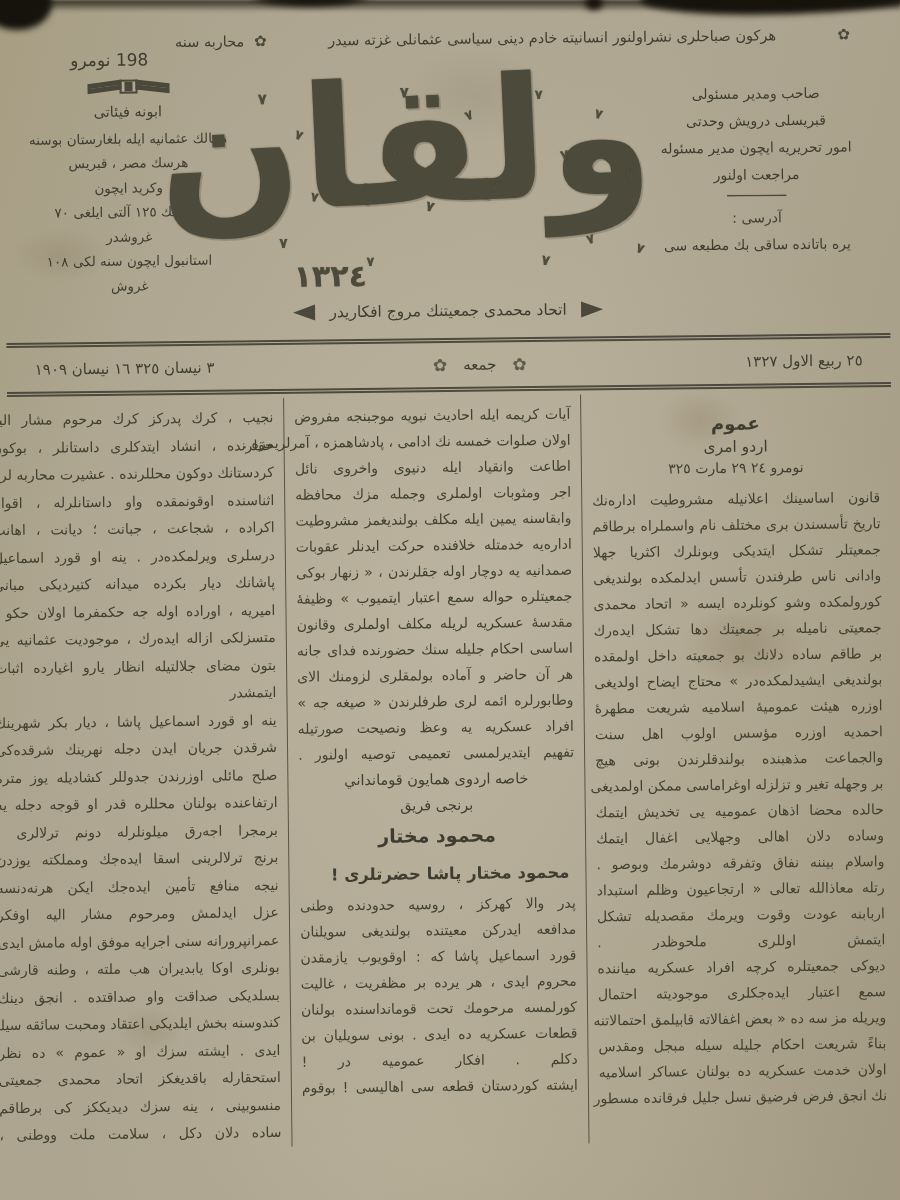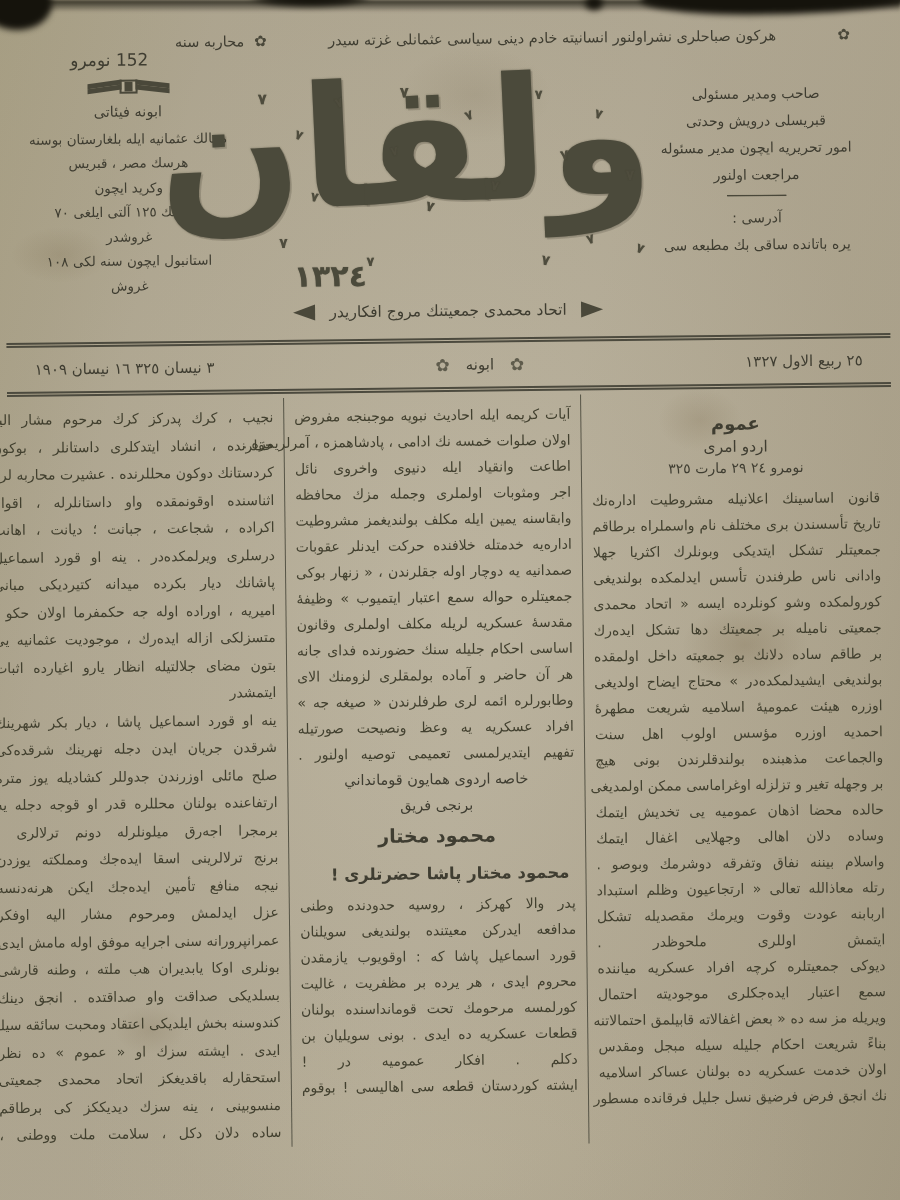--- a/index.html
+++ b/index.html
@@ -91,21 +91,21 @@
 
     <div class="masthead">
 
       <div class="topline">
         <span class="orn">✿</span>
         <span class="motto">هركون صباحلرى نشراولنور انسانيته خادم دينى سياسى عثمانلى غزته سيدر</span>
         <span class="orn">✿</span>
         <span>محاربه سنه</span>
       </div>
 
-      <div class="issue-no">152 نومرو</div>
+      <div class="issue-no">198 نومرو</div>
 
       <div class="bowtie">
         <span class="bt-l"></span>
         <span class="bt-c"></span>
         <span class="bt-r"></span>
       </div>
 
       <div class="sub-block">
         <div class="sub-heading">ابونه فيئاتى</div>
         <div>
@@ -160,21 +160,21 @@
         <span class="arrowhead arrow-to-right"></span>
         <span>اتحاد محمدى جمعيتنك مروج افكاريدر</span>
         <span class="arrowhead arrow-to-left"></span>
       </div>
     </div>
 
     <div class="datebar">
       <span>٢٥ ربيع الاول ١٣٢٧</span>
       <span class="center">
         <span class="orn">✿</span>
-        <span>ابونه</span>
+        <span>جمعه</span>
         <span class="orn">✿</span>
       </span>
       <span>٣ نيسان ٣٢٥   ١٦ نيسان ١٩٠٩</span>
     </div>
 
     <div class="columns">
 
       <div class="col col-first">
         <div class="hd1">عموم</div>
         <div class="hd2">اردو امرى</div>

